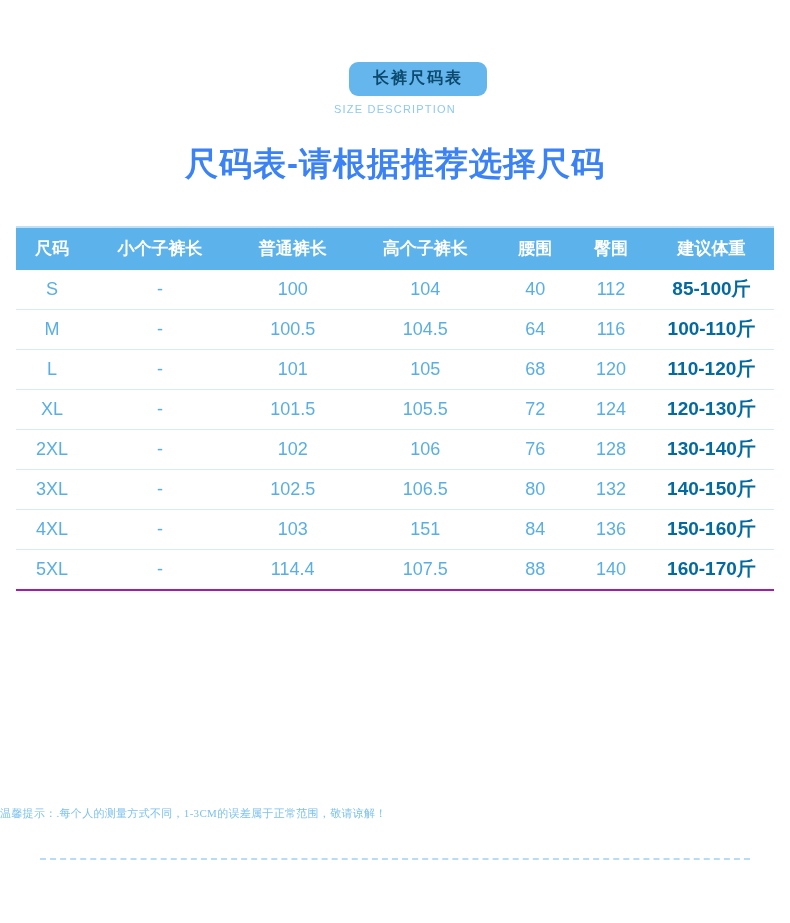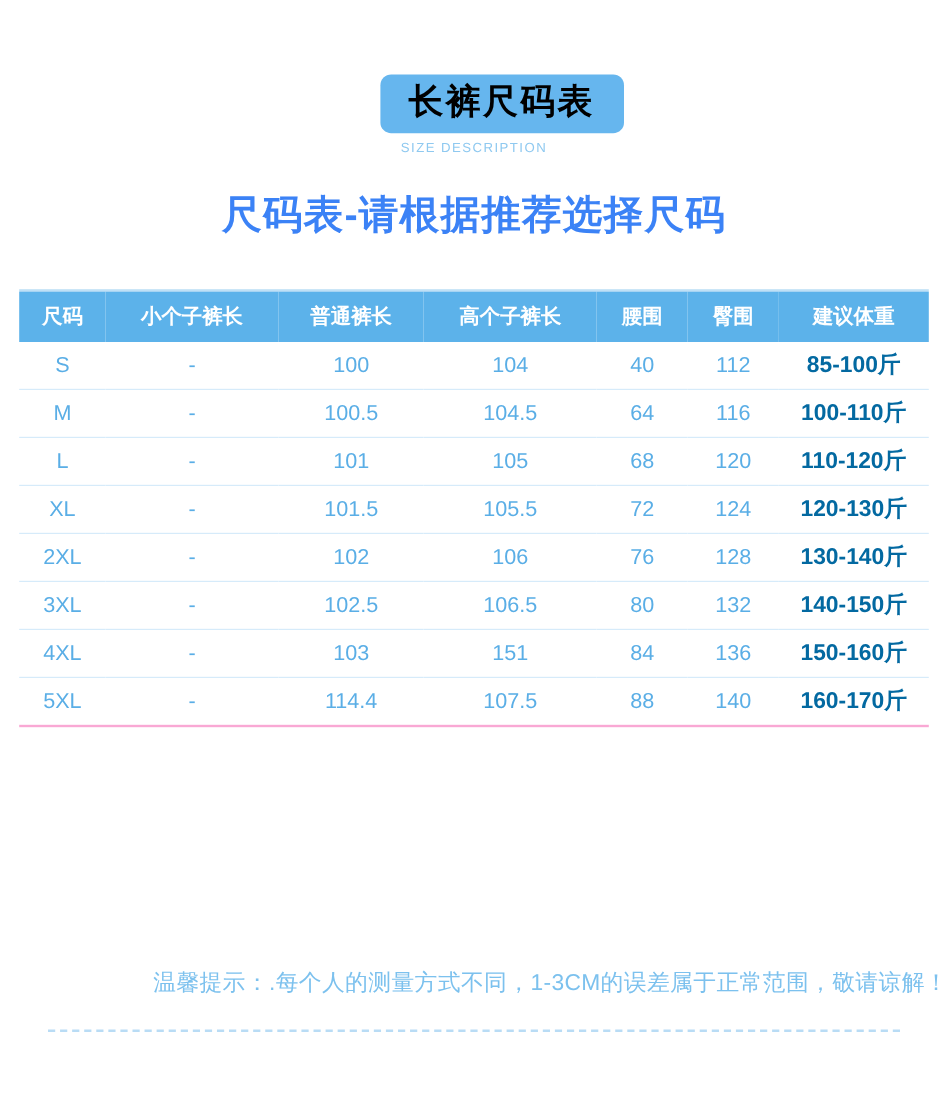--- a/index.html
+++ b/index.html
@@ -22,22 +22,22 @@
   }
 
   
   .header {
     padding-top: 62px;
     text-align: center;
   }
   .badge {
     display: inline-block;
     background: #66b6ee;
-    color: #000000;
-    font-size: 29px;
+    color: #0c4a6e;
+    font-size: 16px;
     font-weight: bold;
     letter-spacing: 2px;
     padding: 7px 24px 9px 24px;
     border-radius: 9px;
     line-height: 1.15;
     margin-left: 46px;
   }
   .subtitle-en {
     margin-top: 7px;
     font-size: 11px;
@@ -49,21 +49,21 @@
     font-size: 33px;
     font-weight: bold;
     color: #3b82f6;
     letter-spacing: 1px;
   }
 
   
   .table-wrap {
     margin: 39px 16px 4px 16px;
     border-top: 2px solid #bfe0f6;
-    border-bottom: 2px solid #f9a8d4;
+    border-bottom: 2px solid #a21caf;
     padding: 0;
   }
   table.size-table {
     width: 100%;
     border-collapse: collapse;
     table-layout: fixed;
   }
   table.size-table thead th {
     background: #5cb2ea;
     color: #ffffff;
@@ -101,24 +101,25 @@
   col.c4 { width: 10%; }
   col.c5 { width: 10%; }
   col.c6 { width: 16.5%; }
 
   
   .footer-note {
     position: absolute;
     left: 0;
     right: 0;
     top: 806px;
-    text-align: right;
-    font-size: 19px;
+    text-align: left;
+    font-size: 11px;
     color: #7cc1ee;
     letter-spacing: 0.3px;
+    font-family: Liberation Serif, serif;
   }
   .dashed-rule {
     position: absolute;
     left: 40px;
     right: 40px;
     top: 858px;
     border-top: 2px dashed #b9dcf5;
     height: 0;
   }
 </style>

